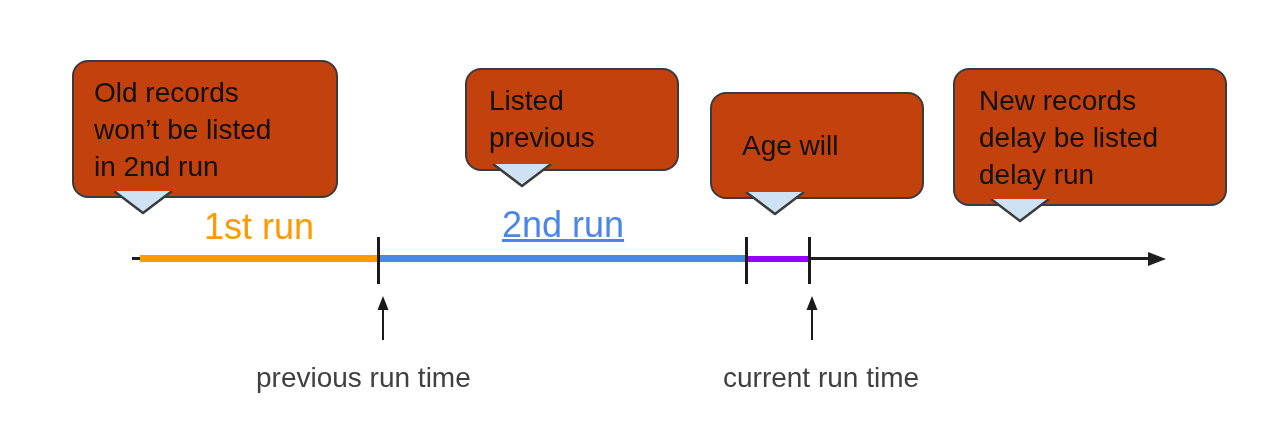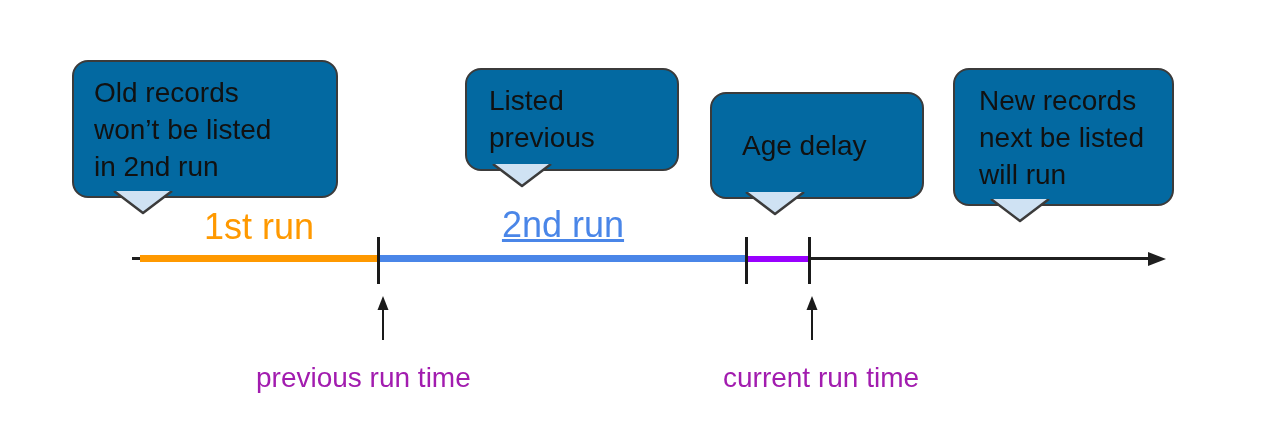--- a/index.html
+++ b/index.html
@@ -6,33 +6,33 @@
   .canvas{
     position:relative;
     width:1274px;height:440px;
     background:#ffffff;
     font-family:"Liberation Sans", sans-serif;
     overflow:hidden;
   }
   
   .bubble{
     position:absolute;
-    background:#0369a1;
+    background:#c2410c;
     border:2.5px solid #3b3b3b;
     border-radius:16px;
     box-sizing:border-box;
     font-size:28px;
     line-height:37px;
     color:#111111;
   }
   .bubble .txt{display:block;white-space:nowrap;}
   .b1{left:72px;top:60px;width:266px;height:138px;padding:12px 0 0 20px;}
   .b2{left:465px;top:68px;width:214px;height:103px;padding:12px 0 0 22px;}
   .b3{left:710px;top:92px;width:214px;height:107px;display:flex;align-items:center;padding:0 0 0 30px;}
-  .b4{left:953px;top:68px;width:221px;height:138px;padding:12px 0 0 24px;}
+  .b4{left:953px;top:68px;width:274px;height:138px;padding:12px 0 0 24px;}
   .tail{position:absolute;width:62px;height:26px;}
   .b1 .tail{left:38px;bottom:-21px;}
   .b2 .tail{left:24px;bottom:-21px;}
   .b3 .tail{left:32px;bottom:-21px;}
   .b4 .tail{left:34px;bottom:-21px;}
   
   .axis-line{position:absolute;left:132px;top:257px;width:1018px;height:2.5px;background:#1f1f1f;}
   .axis-head{position:absolute;left:1148px;top:252px;}
   .bar{position:absolute;}
   .bar-first{left:140px;top:255px;width:238px;height:7px;background:#ff9900;}
@@ -42,21 +42,21 @@
   .tick-1{left:377px;}
   .tick-2{left:745px;}
   .tick-3{left:808px;}
   .pointer{position:absolute;width:16px;height:46px;}
   .pointer-1{left:375px;top:296px;}
   .pointer-2{left:804px;top:296px;}
   
   .seg-label{position:absolute;font-size:36px;text-align:center;white-space:nowrap;}
   .lbl-first{left:140px;top:206px;width:238px;color:#ff9900;}
   .lbl-second{left:380px;top:204px;width:366px;color:#4a86e8;text-decoration:underline;}
-  .run-time{position:absolute;top:362px;font-size:28px;color:#a21caf;white-space:nowrap;text-align:right;}
+  .run-time{position:absolute;top:362px;font-size:28px;color:#404040;white-space:nowrap;text-align:right;}
   .lbl-prev{left:256px;}
   .lbl-curr{left:723px;}
 </style>
 </head>
 <body>
 
 <div class="canvas">
 
   <div class="bubble b1">
     <span class="txt">Old records</span>
@@ -69,30 +69,30 @@
 
   <div class="bubble b2">
     <span class="txt">Listed</span>
     <span class="txt">previous</span>
     <svg class="tail" viewBox="0 0 62 26">
       <path d="M2,0 L31,22 L60,0" fill="#cfe2f3" stroke="#3b3b3b" stroke-width="2.5" stroke-linejoin="round"></path>
     </svg>
   </div>
 
   <div class="bubble b3">
-    <span class="txt">Age delay</span>
+    <span class="txt">Age will</span>
     <svg class="tail" viewBox="0 0 62 26">
       <path d="M2,0 L31,22 L60,0" fill="#cfe2f3" stroke="#3b3b3b" stroke-width="2.5" stroke-linejoin="round"></path>
     </svg>
   </div>
 
   <div class="bubble b4">
     <span class="txt">New records</span>
-    <span class="txt">next be listed</span>
-    <span class="txt">will run</span>
+    <span class="txt">delay be listed</span>
+    <span class="txt">delay run</span>
     <svg class="tail" viewBox="0 0 62 26">
       <path d="M2,0 L31,22 L60,0" fill="#cfe2f3" stroke="#3b3b3b" stroke-width="2.5" stroke-linejoin="round"></path>
     </svg>
   </div>
 
   <div class="axis-line"></div>
   <svg class="axis-head" width="18" height="14" viewBox="0 0 18 14">
     <polygon points="0,0 18,7 0,14" fill="#1f1f1f"></polygon>
   </svg>
 

